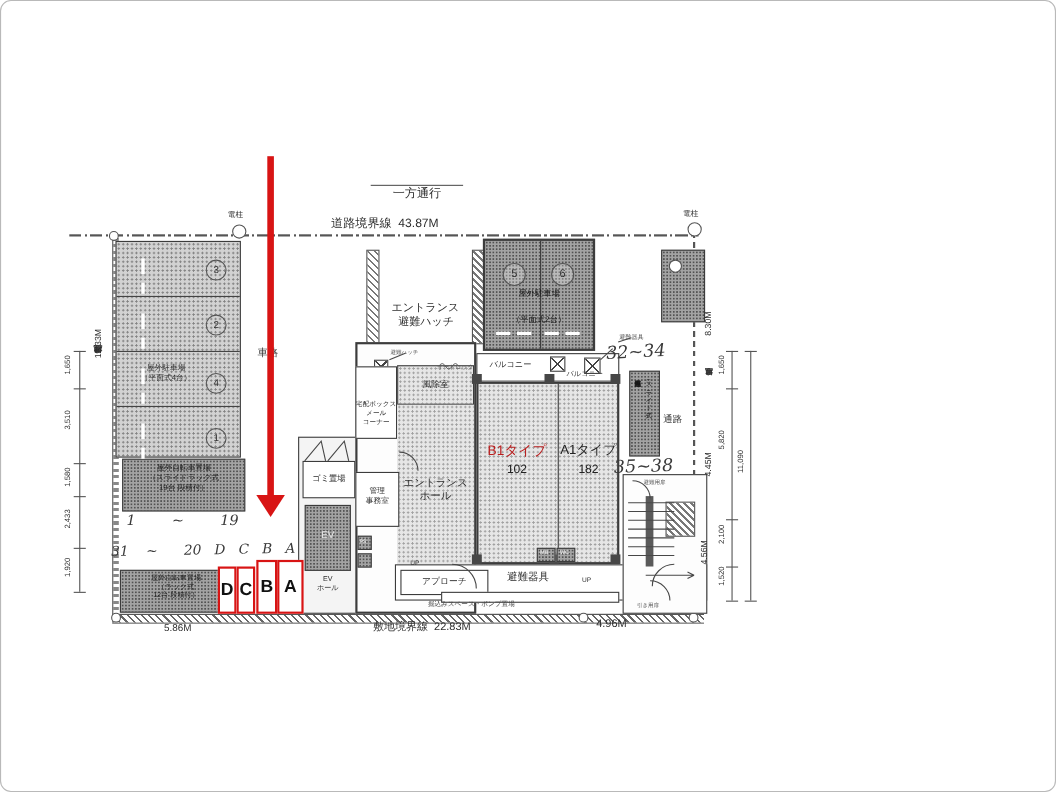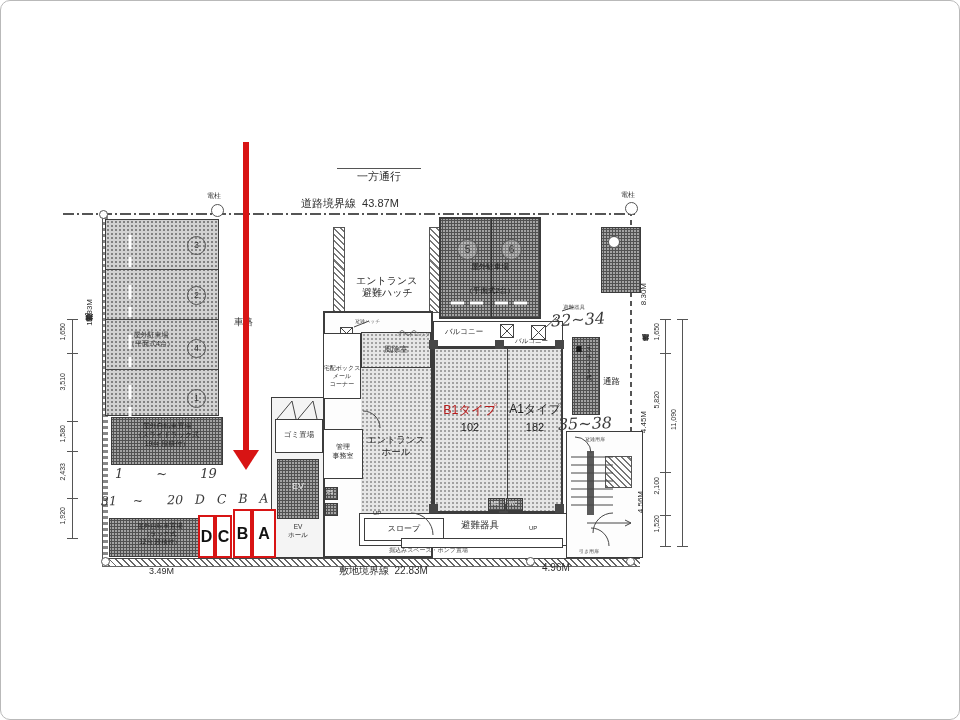--- a/index.html
+++ b/index.html
@@ -84,21 +84,21 @@
   <div class="tick" style="left:66px;top:420px;width:11px;height:1px;"></div>
   <div class="tick" style="left:66px;top:450px;width:11px;height:1px;"></div>
   <div class="tick" style="left:66px;top:497px;width:11px;height:1px;"></div>
   <div class="tick" style="left:66px;top:537px;width:11px;height:1px;"></div>
   <div class="t vdim" style="left:58px;top:322px;font-size:7px;">1,650</div>
   <div class="t vdim" style="left:58px;top:372px;font-size:7px;">3,510</div>
   <div class="t vdim" style="left:58px;top:424px;font-size:7px;">1,580</div>
   <div class="t vdim" style="left:58px;top:462px;font-size:7px;">2,433</div>
   <div class="t vdim" style="left:58px;top:506px;font-size:7px;">1,920</div>
   <div class="t vdim" style="left:84px;top:298px;font-size:8px;">敷地境界線 17.33M</div>
-  <div class="t" style="left:148px;top:565px;font-size:9px;">3.49M</div>
+  <div class="t" style="left:148px;top:565px;font-size:9px;">5.86M</div>
 
   <div class="abs hatch" style="left:332px;top:226px;width:10px;height:84px;"></div>
   <div class="abs hatch" style="left:428px;top:226px;width:10px;height:84px;"></div>
   <div class="t" style="left:355px;top:274px;font-size:10px;">エントランス</div>
   <div class="t" style="left:361px;top:286px;font-size:10px;">避難ハッチ</div>
 
   <div class="box spkd" style="left:438px;top:216px;width:102px;height:102px;border-width:2px;">
     <div style="position:absolute;left:50px;top:0;height:100%;border-left:1.2px solid #333;"></div>
   </div>
   <div class="circ" style="left:456px;top:238px;width:19px;height:19px;font-size:10px;line-height:19px;background:rgba(255,255,255,.25);">5</div>
@@ -160,21 +160,21 @@
   <div class="post" style="left:498px;top:503px;"></div>
   <div class="post" style="left:554px;top:503px;"></div>
 
   <div class="box spkd thin" style="left:487px;top:497px;width:17px;height:13px;"></div>
   <div class="t" style="left:490px;top:500px;font-size:5px;color:#f0f0f0;">MB</div>
   <div class="box spkd thin" style="left:505px;top:497px;width:17px;height:13px;"></div>
   <div class="t" style="left:508px;top:500px;font-size:5px;color:#f0f0f0;">WC</div>
 
   <div class="box" style="left:358px;top:512px;width:284px;height:33px;background:#fff;"></div>
   <div class="box thin" style="left:363px;top:517px;width:80px;height:23px;background:#fff;"></div>
-  <div class="t tc" style="left:363px;top:523px;width:80px;font-size:8px;">スロープ</div>
+  <div class="t tc" style="left:363px;top:523px;width:80px;font-size:8px;">アプローチ</div>
   <div class="t" style="left:460px;top:519px;font-size:9.5px;">避難器具</div>
   <div class="t" style="left:372px;top:509px;font-size:6px;">UP</div>
   <div class="t" style="left:528px;top:524px;font-size:6px;">UP</div>
   <div class="t" style="left:587px;top:485px;font-size:6px;">UP</div>
   <div class="box thin" style="left:400px;top:537px;width:162px;height:10px;background:#fff;"></div>
   <div class="t" style="left:388px;top:546px;font-size:6px;color:#444;">掘込みスペース・ポンプ置場</div>
 
   <div class="box" style="left:565px;top:430px;width:77px;height:127px;background:#fdfdfd;"></div>
   <div class="abs" style="left:586px;top:450px;width:7px;height:64px;background:#5a5a5a;"></div>
   <div class="t" style="left:584px;top:436px;font-size:5px;color:#555;">避難用扉</div>

